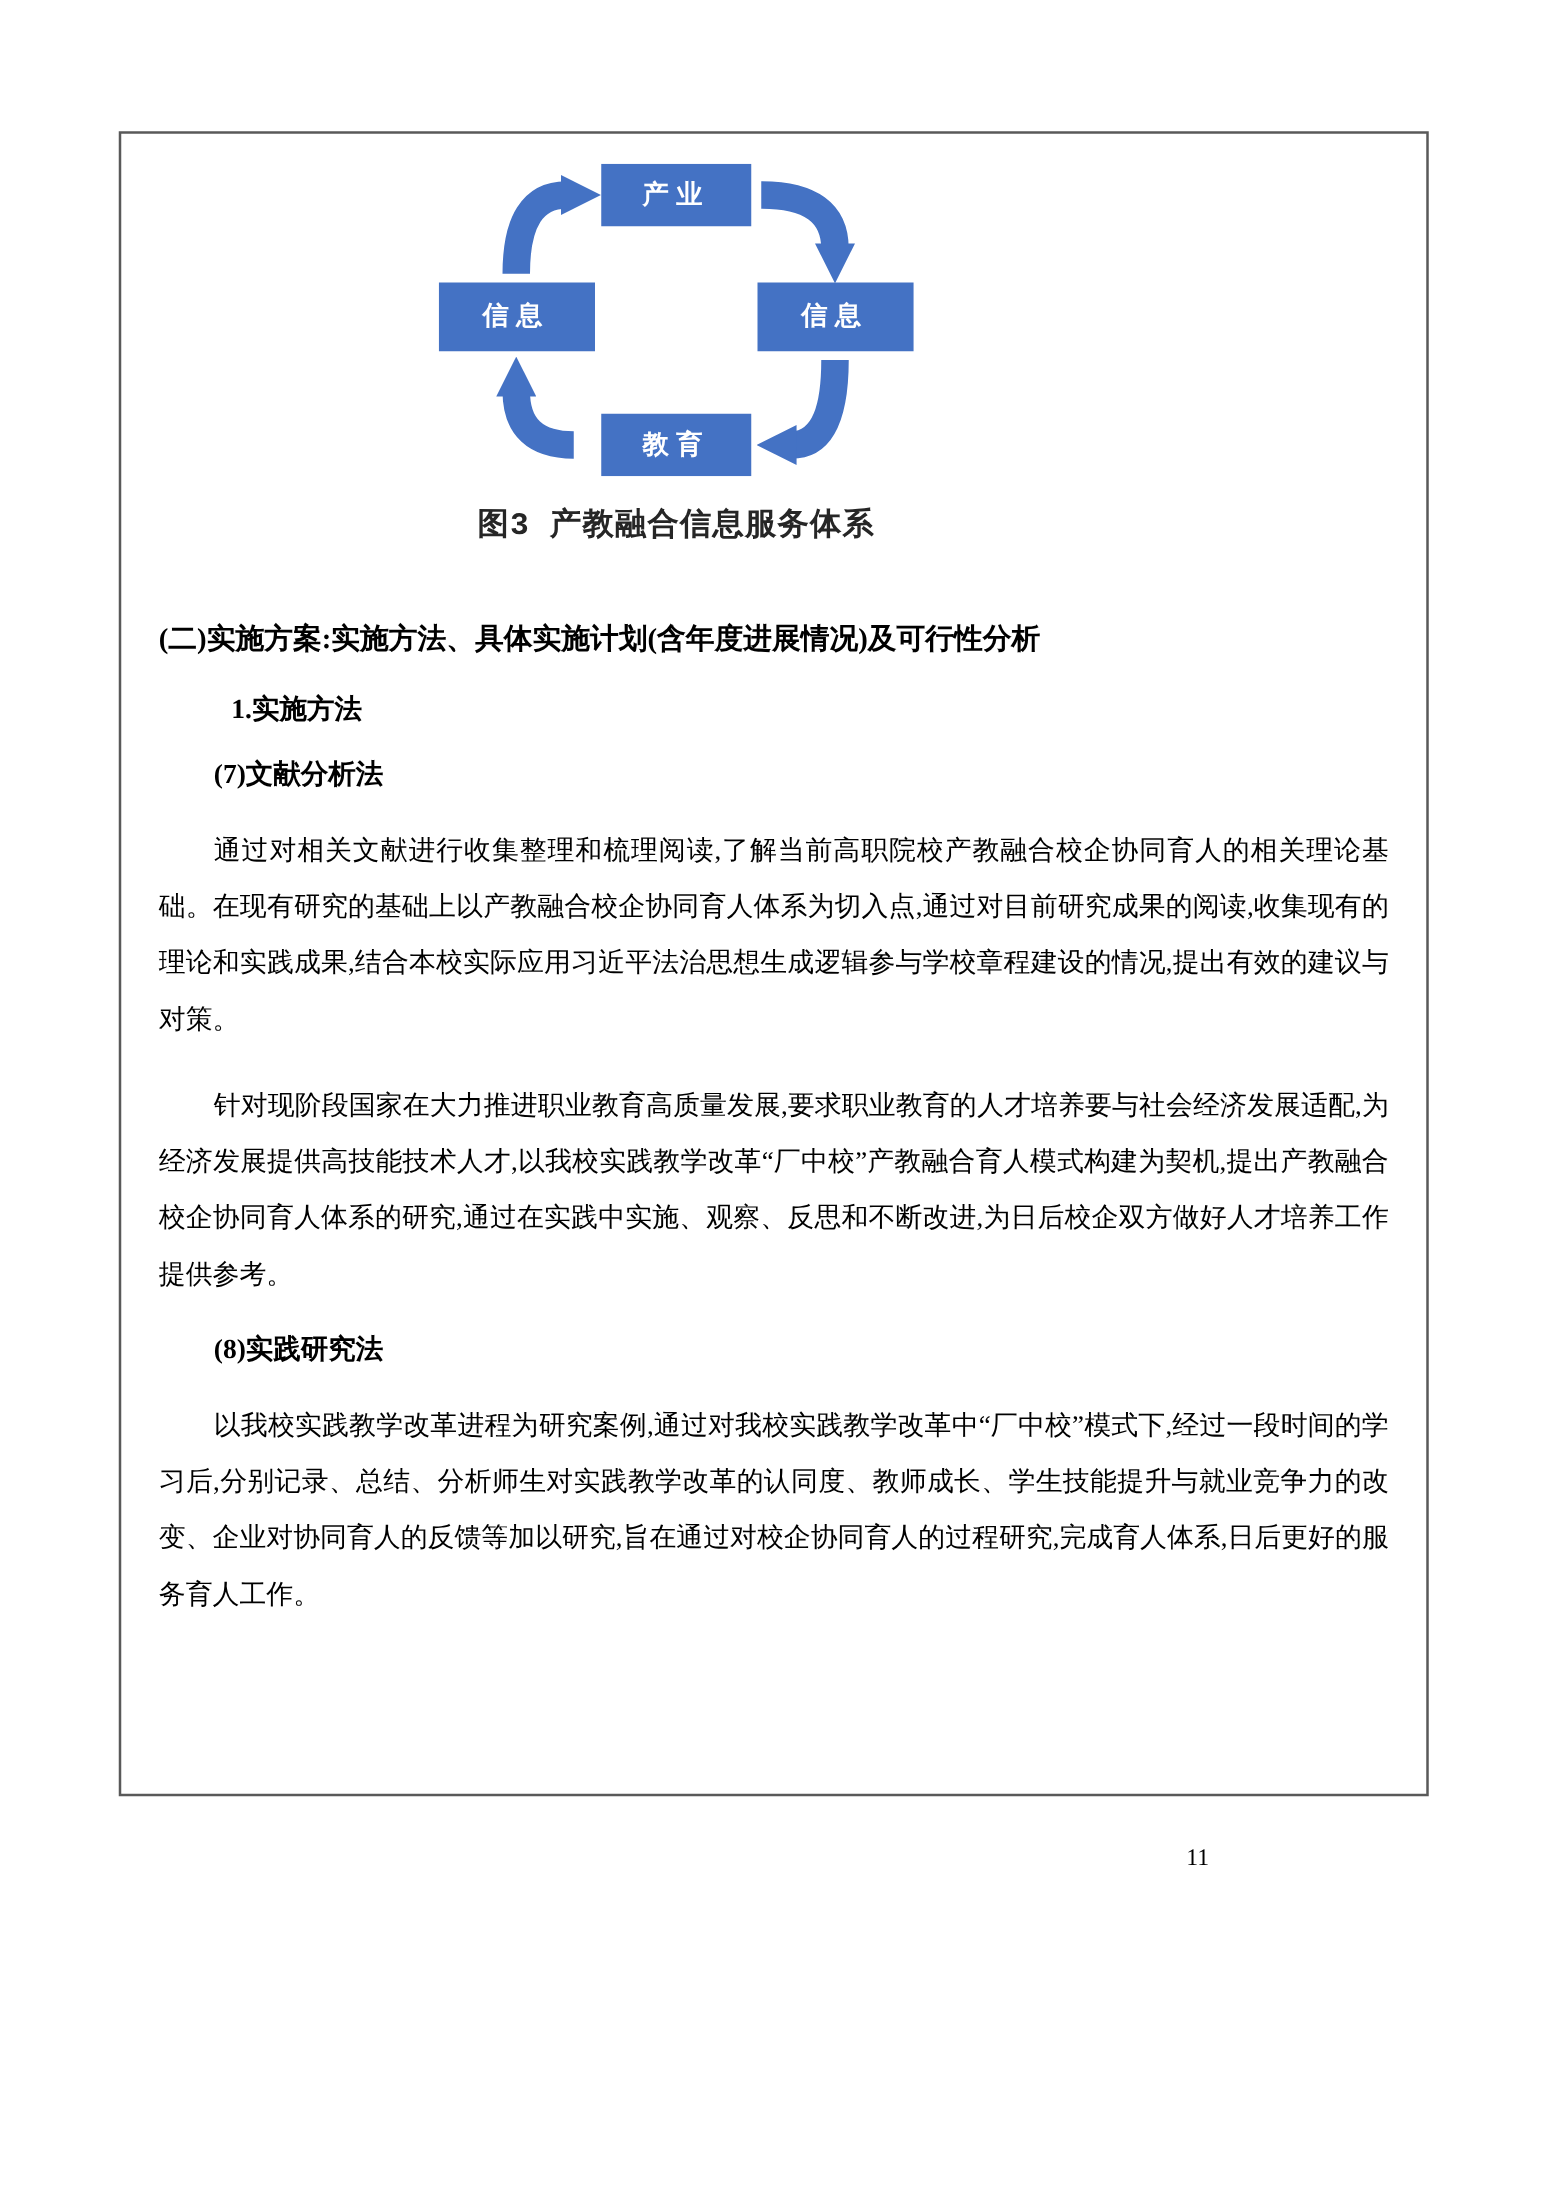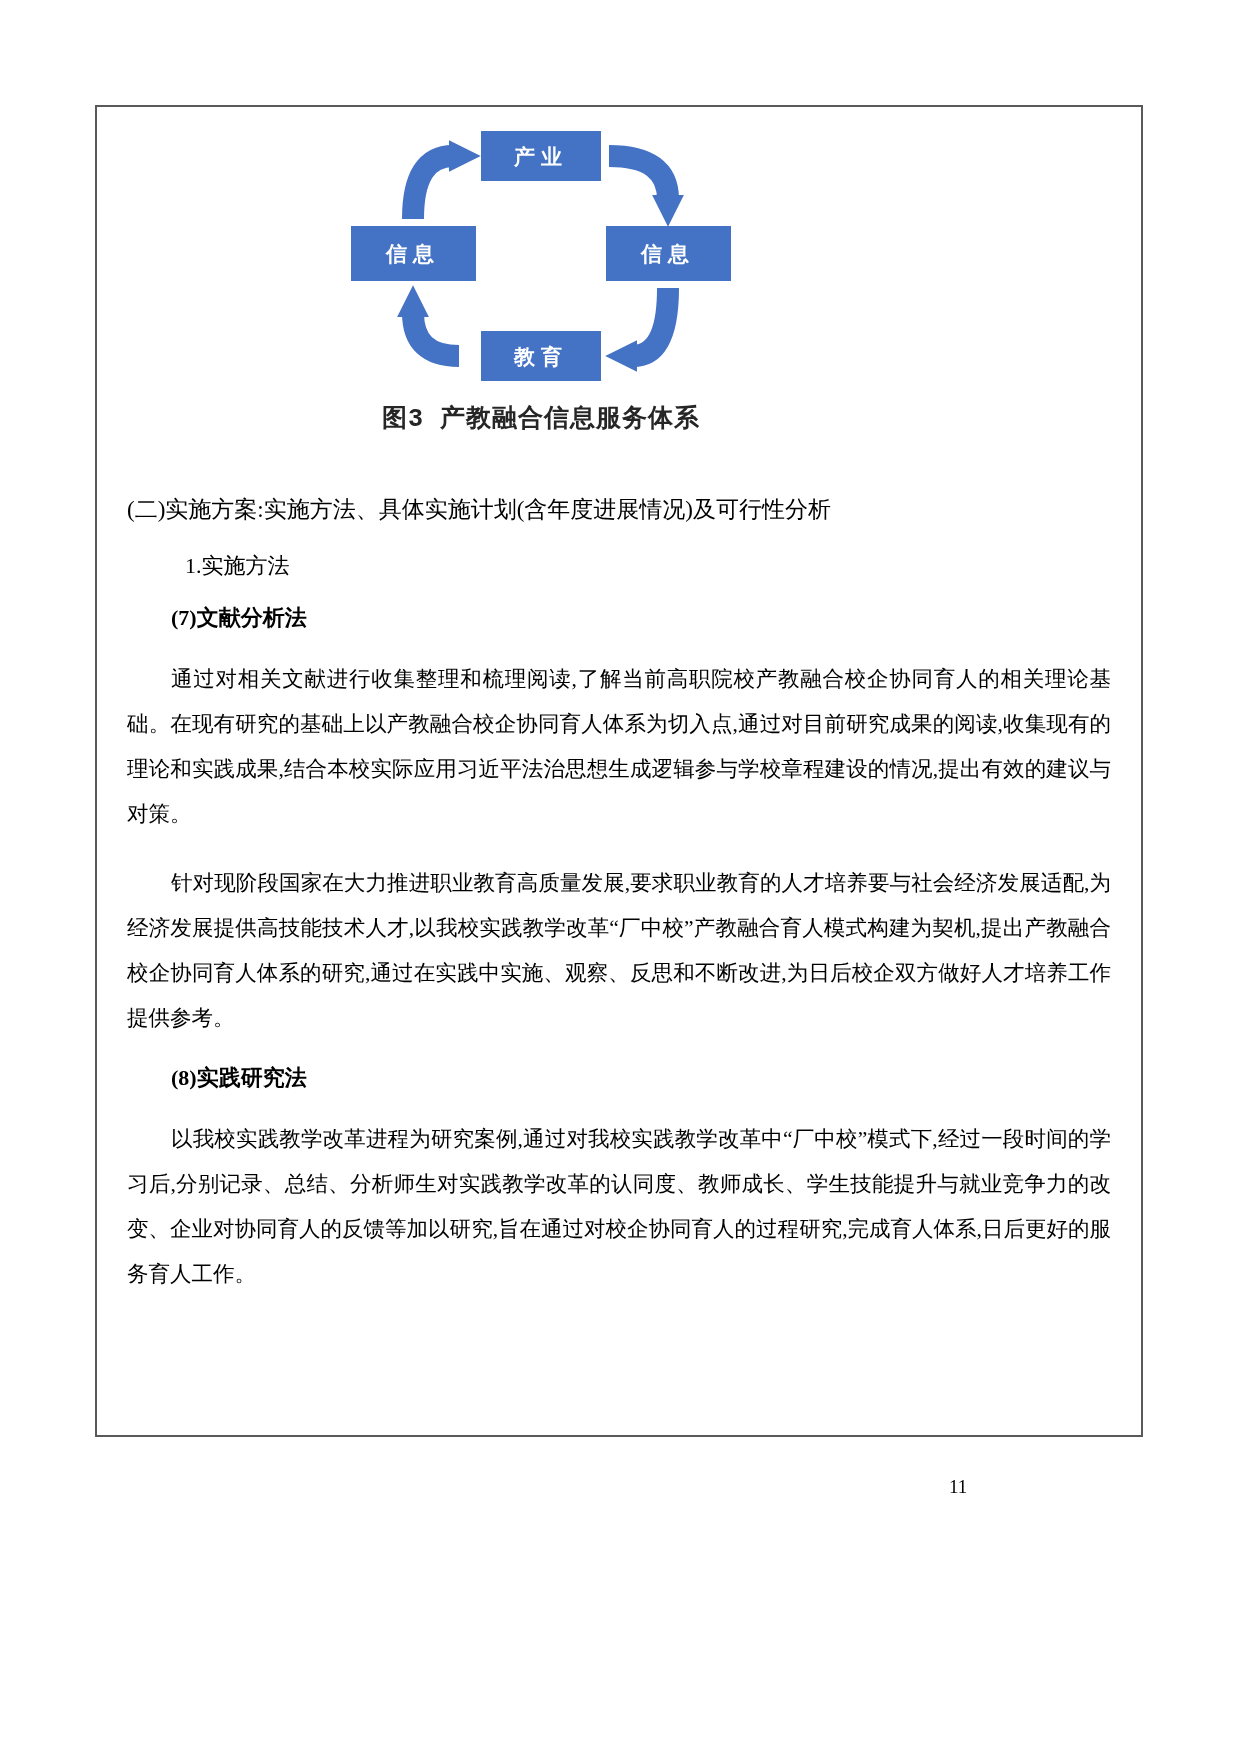--- a/index.html
+++ b/index.html
@@ -42,28 +42,28 @@
     font-family: Liberation Mono, monospace;
     font-weight: bold;
     font-size: 25px;
     color: #262626;
     letter-spacing: 1px;
   }
   .body-text p { margin: 0; }
   .h1 {
     margin-top: 60px !important;
     font-size: 23px;
-    font-weight: normal;
+    font-weight: bold;
     line-height: 31px;
   }
   .h2 {
     margin-top: 26px !important;
     margin-left: 58px !important;
     font-size: 22px;
-    font-weight: normal;
+    font-weight: bold;
     line-height: 30px;
   }
   .h3 {
     margin-top: 22px !important;
     margin-left: 44px !important;
     font-size: 22px;
     font-weight: bold;
     line-height: 30px;
   }
   .para {

